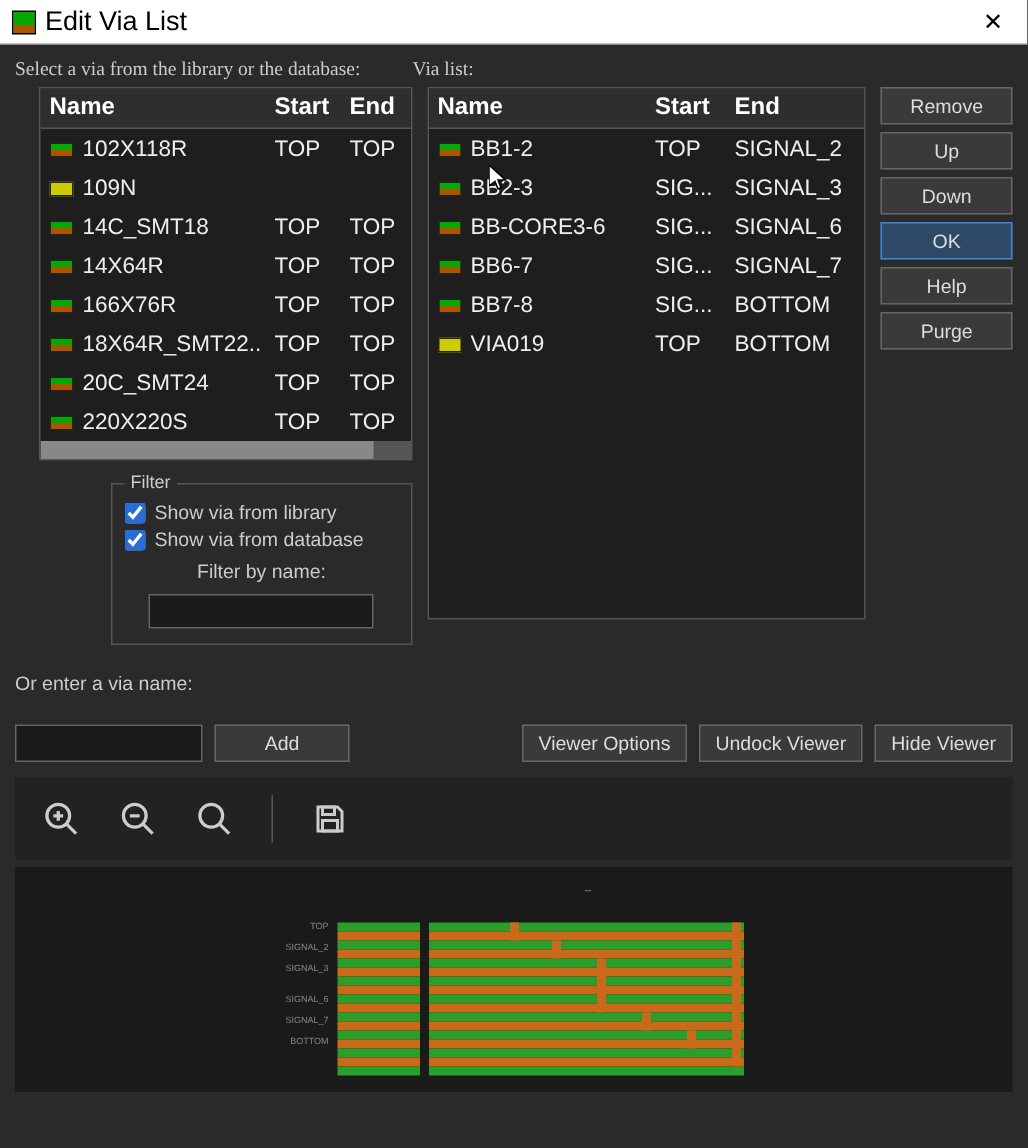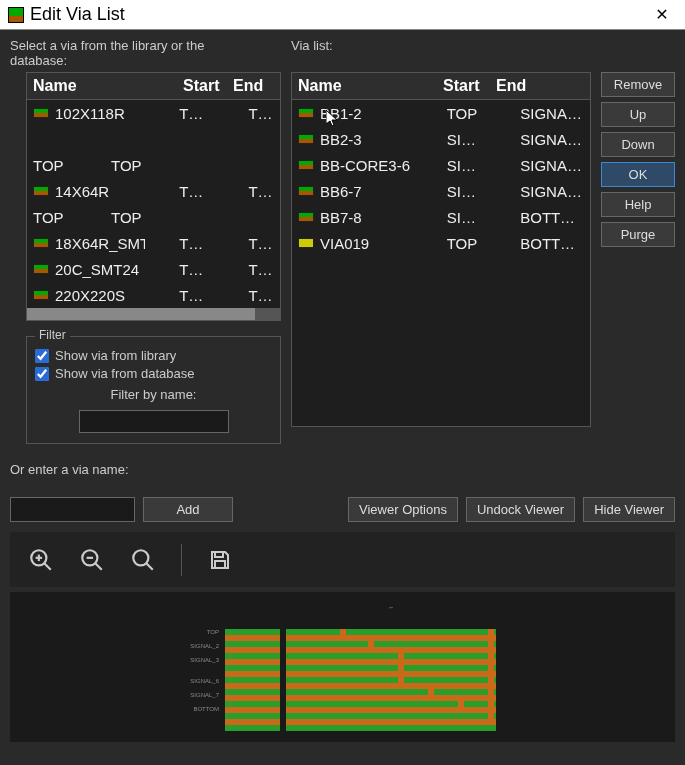--- a/index.html
+++ b/index.html
@@ -23,21 +23,21 @@
 }
 .titlebar .appicon {
   width: 16px; height: 16px;
   background: linear-gradient(#0a0 60%, #a50 60%);
   border: 1px solid #000;
   margin-right: 6px;
 }
 .titlebar .title { flex: 1; font-size: 18px; }
 .titlebar .close { font-size: 16px; cursor: pointer; width: 30px; text-align: center; }
 .content { padding: 8px 10px; }
-.top-labels { display: flex; gap: 26px; margin-bottom: 4px; }
+.top-labels { display: flex; gap: 10px; margin-bottom: 4px; font-family: Liberation Serif, serif; }
 .top-labels .lbl1 { width: 255px; }
 .columns { display: flex; gap: 10px; padding-left: 16px; }
 .left-col { width: 255px; display: flex; flex-direction: column; }
 .middle-col { width: 300px; }
 .right-col { width: 90px; display: flex; flex-direction: column; gap: 5px; }
 .table {
   border: 1px solid #555;
   background: #1e1e1e;
   overflow: hidden;
 }
@@ -55,22 +55,21 @@
 .left-col .c-end { width: 45px; }
 .middle-col .c-name { width: 145px; }
 .middle-col .c-start { width: 53px; }
 .middle-col .c-end { width: 90px; }
 .table-body { }
 .tr {
   display: flex;
   color: #eee;
   font-size: 15px;
   height: 26px;
-  align-items: center;
-  gap: 28px;
+  align-items: flex-end;
 }
 .tr .td.c-name { display: flex; align-items: center; gap: 6px; }
 .via-icon {
   width: 16px; height: 10px;
   flex-shrink: 0;
 }
 .via-icon.lib {
   background: linear-gradient(#0a0 50%, #a50 50%);
   border: 1px solid #222;
 }
@@ -78,20 +77,21 @@
   background: #cc0;
   border: 1px solid #222;
 }
 .hscroll { height: 12px; background: #555; position: relative; }
 .hscroll .thumb { position: absolute; left: 0; top: 0; height: 100%; width: 90%; background: #888; }
 .filter-box {
   border: 1px solid #555;
   margin-top: 15px;
   padding: 8px 8px 10px 8px;
   position: relative;
+  margin-left: 48px;
 }
 .filter-box .legend {
   position: absolute; top: -9px; left: 8px;
   background: #2a2a2a; padding: 0 4px;
   font-size: 12px;
 }
 .check-row { display: flex; align-items: flex-end; gap: 6px; margin: 3px 0; }
 .check-row input { accent-color: #2a6cd6; width: 14px; height: 14px; }
 .filter-name-row { display: flex; align-items: center; gap: 8px; margin-top: 6px; flex-direction: column; }
 .filter-name-row input {
@@ -214,36 +214,48 @@
         <div class="table-body" id="lib-body">
             <div class="tr">
               <div class="td c-name">
                 <div class="via-icon lib"></div>
                 <span>102X118R</span>
               </div>
               <div class="td c-start">TOP</div>
               <div class="td c-end">TOP</div>
             </div>
             <div class="tr">
+              <div class="td c-name">
+                <div class="via-icon yellow"></div>
+                <span>109N</span>
+              </div>
               <div class="td c-start"></div>
               <div class="td c-end"></div>
             </div>
             <div class="tr">
+              <div class="td c-name">
+                <div class="via-icon lib"></div>
+                <span>14C_SMT18</span>
+              </div>
               <div class="td c-start">TOP</div>
               <div class="td c-end">TOP</div>
             </div>
             <div class="tr">
               <div class="td c-name">
                 <div class="via-icon lib"></div>
                 <span>14X64R</span>
               </div>
               <div class="td c-start">TOP</div>
               <div class="td c-end">TOP</div>
             </div>
             <div class="tr">
+              <div class="td c-name">
+                <div class="via-icon lib"></div>
+                <span>166X76R</span>
+              </div>
               <div class="td c-start">TOP</div>
               <div class="td c-end">TOP</div>
             </div>
             <div class="tr">
               <div class="td c-name">
                 <div class="via-icon lib"></div>
                 <span>18X64R_SMT22..</span>
               </div>
               <div class="td c-start">TOP</div>
               <div class="td c-end">TOP</div>

